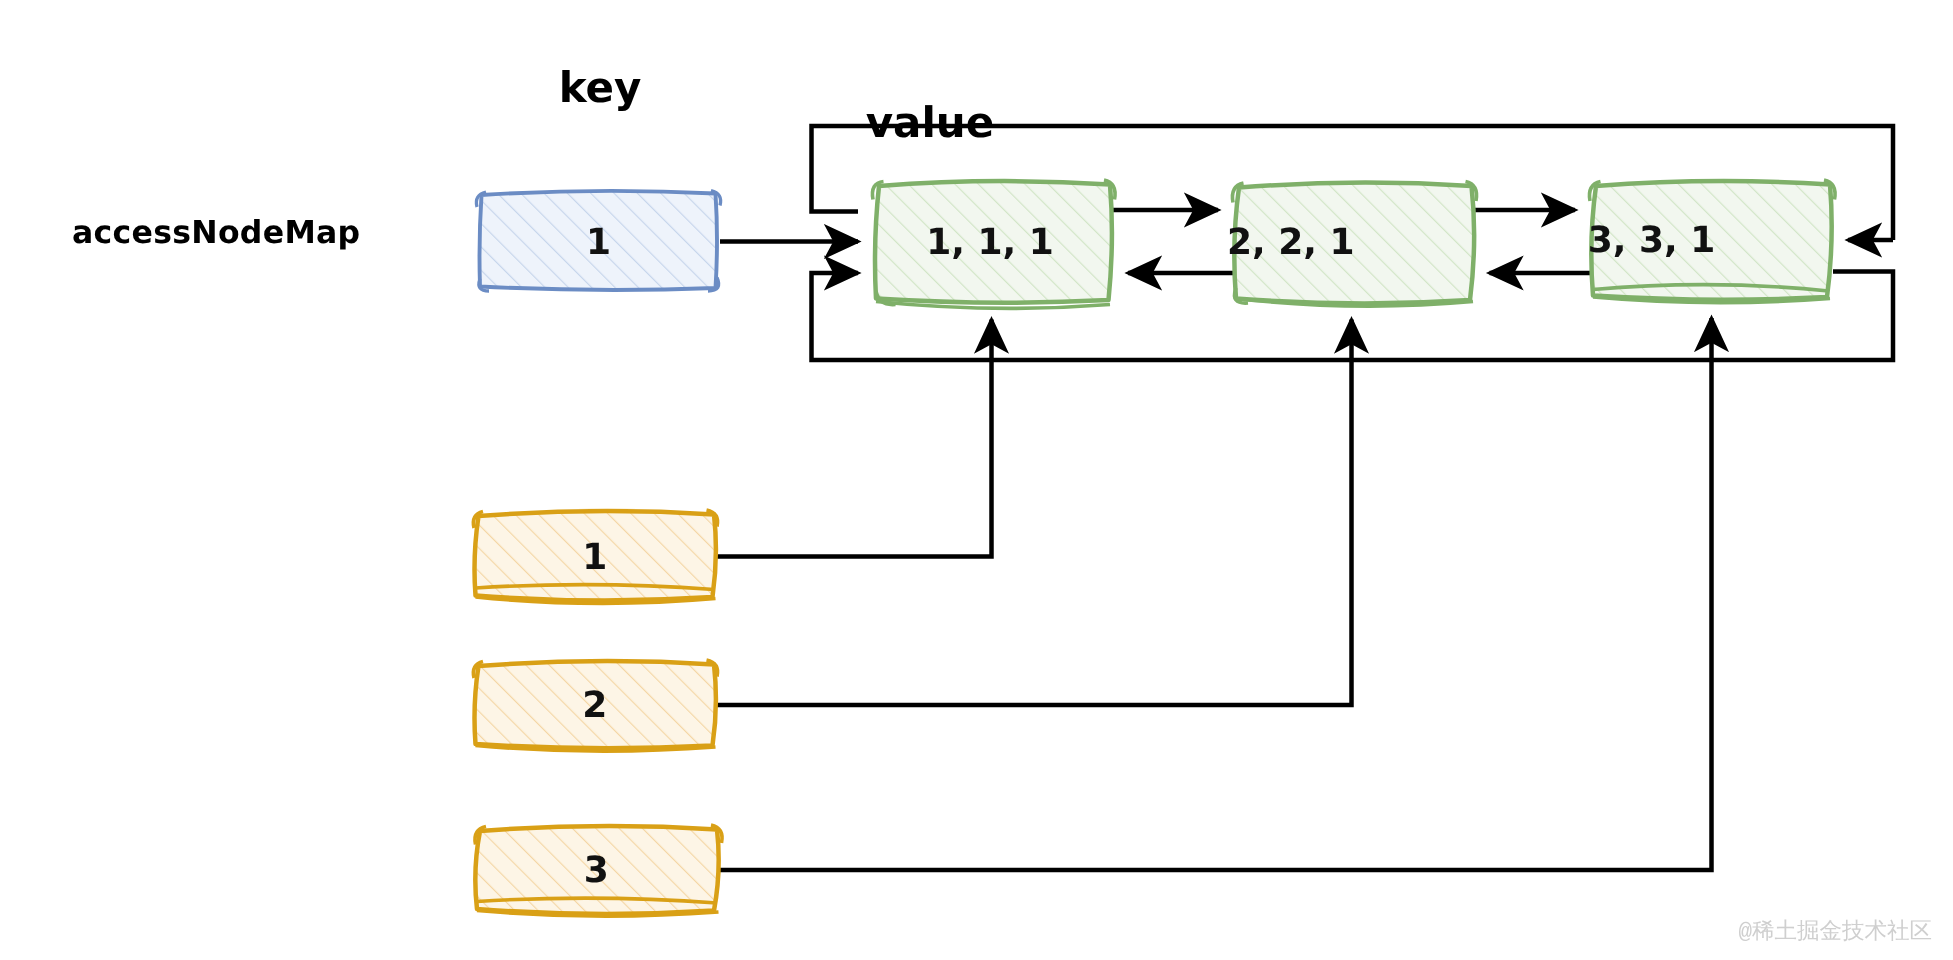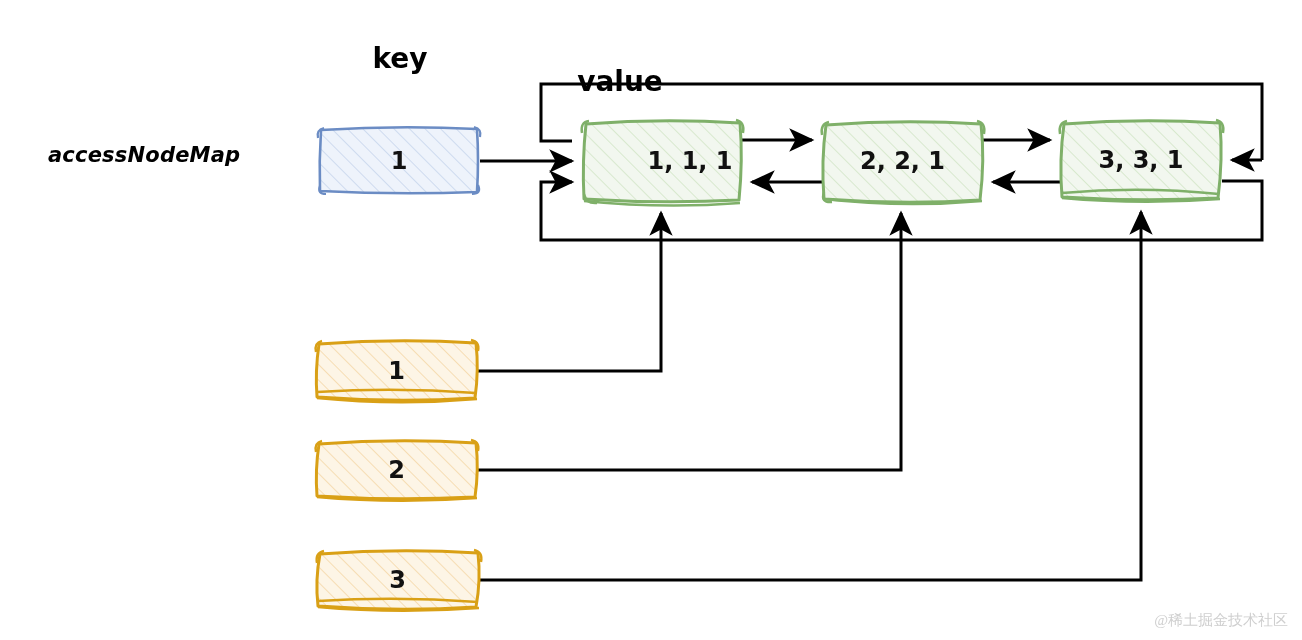--- a/index.html
+++ b/index.html
@@ -49,21 +49,21 @@
     display: flex;
     align-items: center;
     justify-content: center;
     white-space: nowrap;
     pointer-events: none;
   }
   .watermark {
     position: absolute;
     right: 14px;
     bottom: 10px;
-    font-family: Liberation Serif, serif;
+    font-family: Liberation Mono, monospace;
     font-size: 15px;
     color: #cfcfcf;
     white-space: nowrap;
   }
 </style>
 </head>
 <body>
 
 <div id="stage">
 
@@ -194,26 +194,26 @@
       <path d="M324,551 Q315,553 317,563" fill="none" stroke="#d9a016" stroke-width="2.4"></path>
       <path d="M474,550 Q483,552 481,562" fill="none" stroke="#d9a016" stroke-width="2.4"></path>
       <path d="M318,601 Q397,596 478,602" fill="none" stroke="#d9a016" stroke-width="2.4"></path>
       <path d="M318,607 Q397,614 479,608" fill="none" stroke="#d9a016" stroke-width="2.4"></path>
     </g>
   </svg>
 
   <div class="col-label" style="left:340px; top:42px; width:120px;">key</div>
   <div class="col-label" style="left:560px; top:42px; width:120px;margin-top:23px;">value</div>
 
-  <div class="row-label" style="left:48px; top:143px;font-style:italic;">accessNodeMap</div>
+  <div class="row-label" style="left:48px; top:143px;">accessNodeMap</div>
 
   <div class="box-text" style="left:318px; top:126px; width:162px; height:70px;">1</div>
 
-  <div class="box-text" style="left:612px; top:118px; width:156px; height:85px;">1, 1, 1</div>
-  <div class="box-text" style="left:822px; top:118px; width:161px; height:85px;">2, 2, 1</div>
-  <div class="box-text" style="left:1060px; top:118px; width:162px; height:84px;">3, 3, 1</div>
+  <div class="box-text" style="left:582px; top:118px; width:156px; height:85px;">1, 1, 1</div>
+  <div class="box-text" style="left:780px; top:118px; width:161px; height:85px;">2, 2, 1</div>
+  <div class="box-text" style="left:1020px; top:118px; width:162px; height:84px;">3, 3, 1</div>
 
   <div class="box-text" style="left:315px; top:340px; width:163px; height:61px;">1</div>
   <div class="box-text" style="left:315px; top:440px; width:163px; height:60px;">2</div>
   <div class="box-text" style="left:315px; top:550px; width:165px; height:60px;">3</div>
 
   <div class="watermark">@稀土掘金技术社区</div>
 </div>
 
 </body></html>

